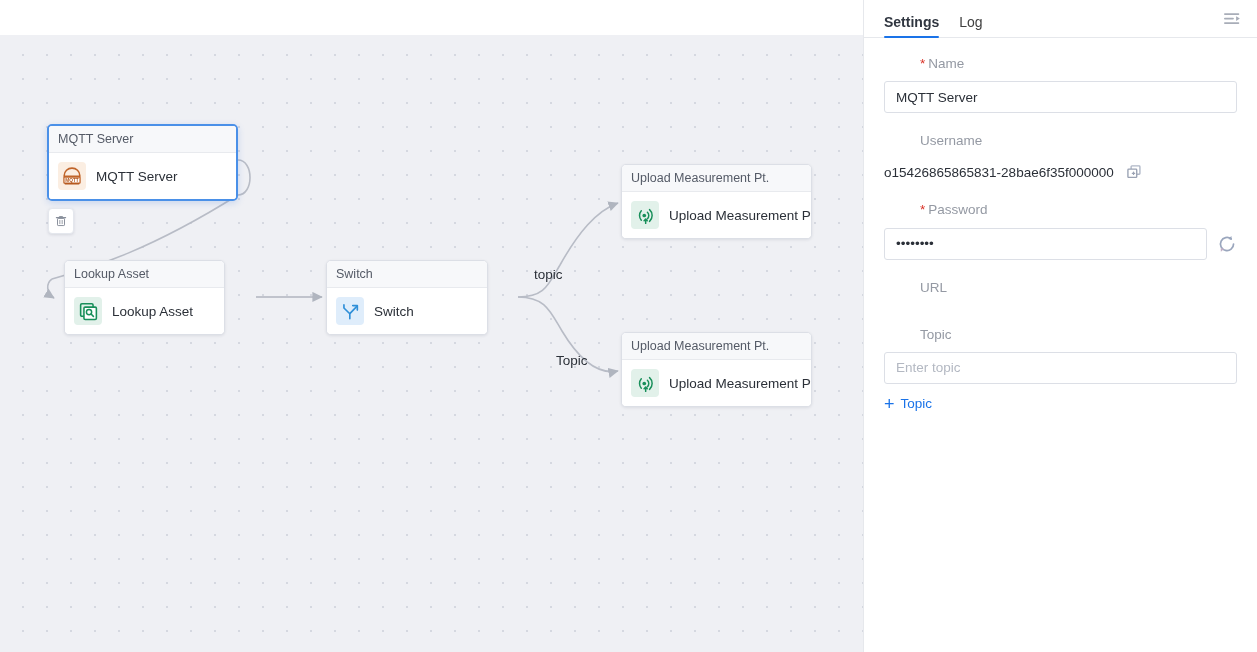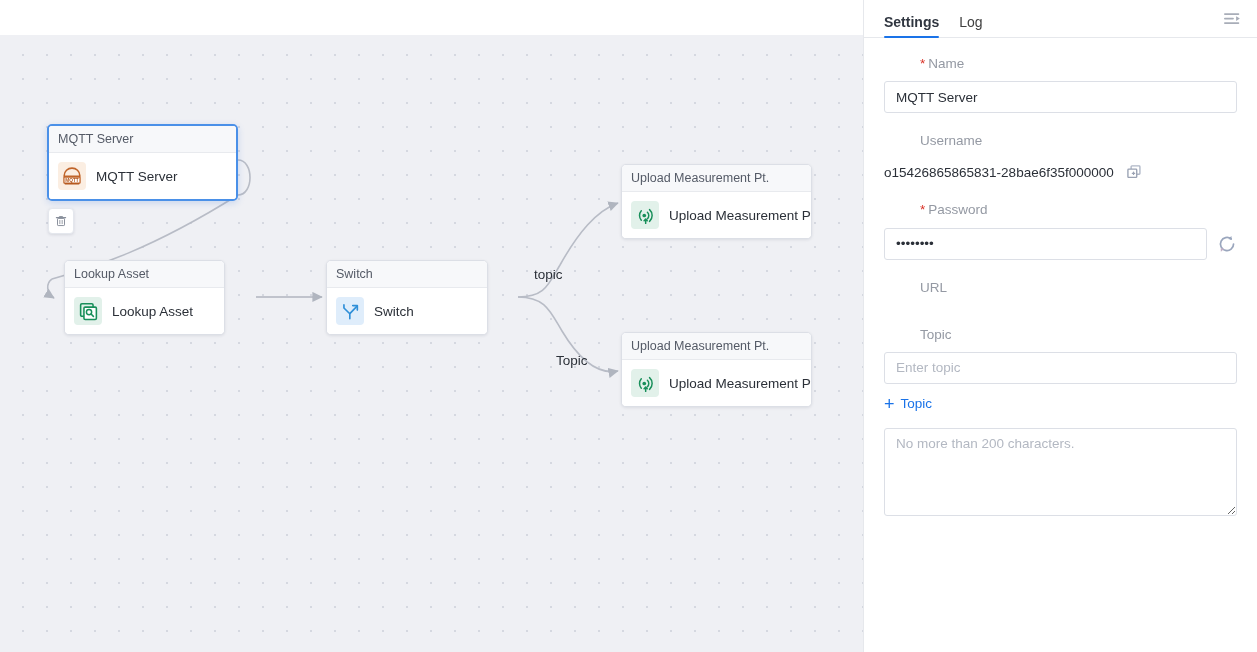--- a/index.html
+++ b/index.html
@@ -461,19 +461,18 @@
         <input class="text-input" type="text" placeholder="Enter topic" style="">
         <div class="add-link">
           <span class="plus-glyph">+</span>
           <span>Topic</span>
         </div>
       </div>
 
       <div class="sp-14"></div>
 
       <div class="field">
-        <textarea class="textarea" placeholder="No more than 200 characters." style=""></textarea>
       </div>
 
     </div>
   </div>
 
 </div>
 
 </body></html>

